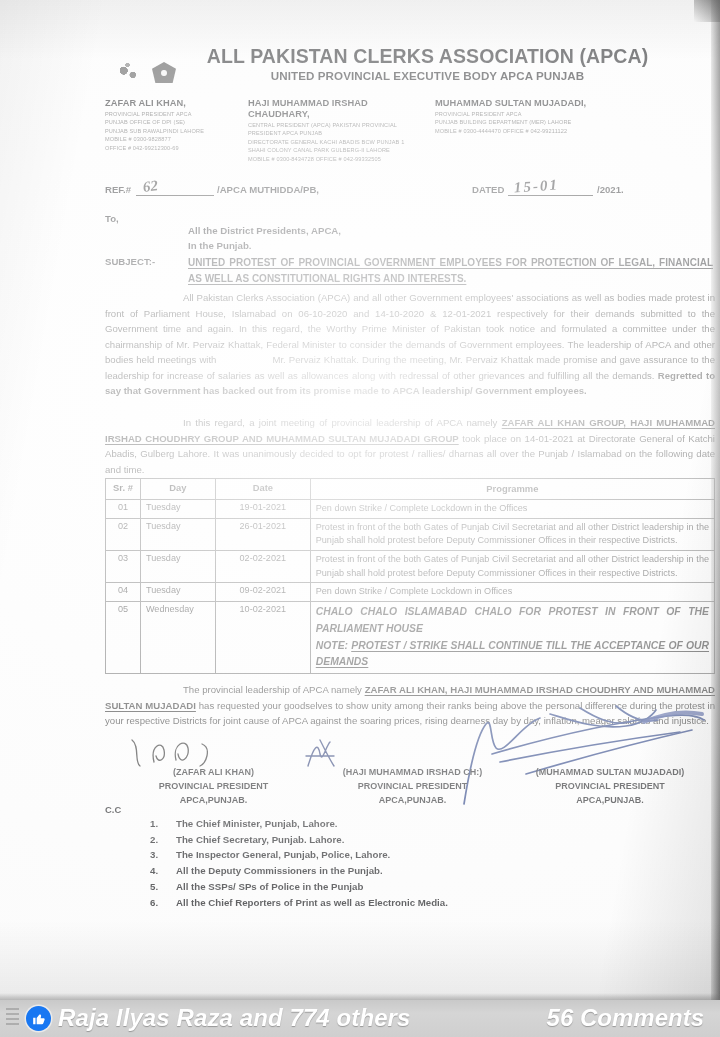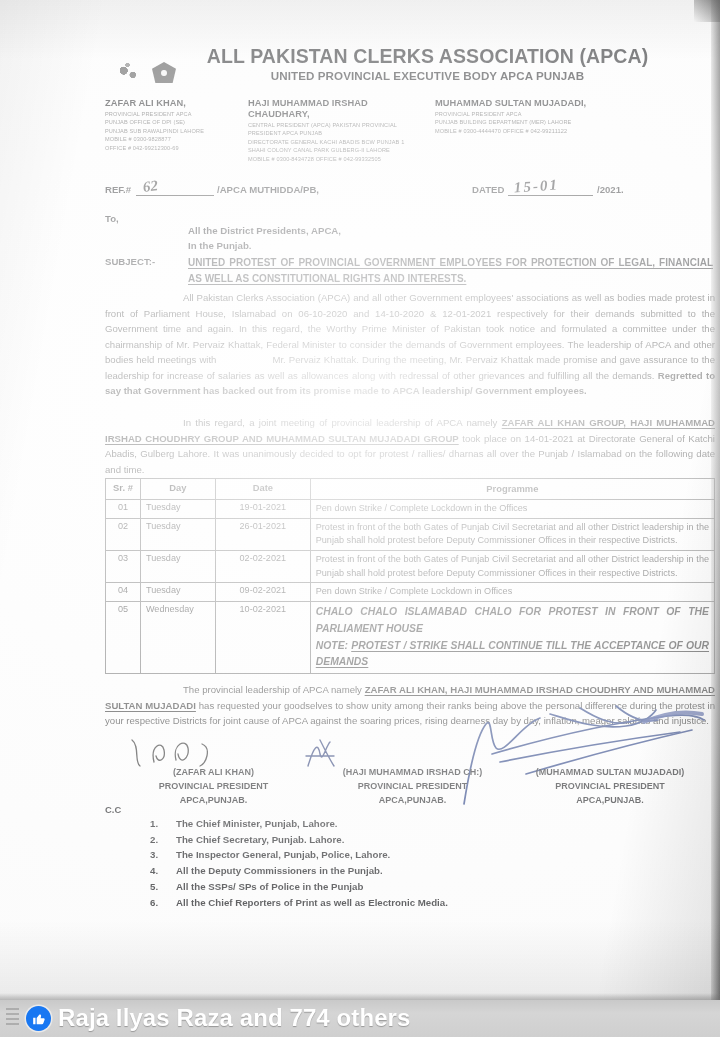--- a/index.html
+++ b/index.html
@@ -177,21 +177,21 @@
   
   .cc-lbl { position:absolute; left:105px; top:804px; font-size:9.4px; font-weight:bold; }
   .cc-list { position:absolute; left:150px; top:816px; width:470px; margin:0; padding:0; list-style:none; }
   .cc-list li { font-size:9.7px; font-weight:bold; line-height:1.62; }
   .cc-num { display:inline-block; width:26px; }
 
   
   #footer {
     position:absolute; left:0; bottom:0; width:720px; height:37px;
     background:linear-gradient(180deg,#c9c9c9 0%, #d5d5d5 35%, #cfcfcf 100%);
-    display:flex; align-items:center; z-index:60;
+    display:flex; align-items:center; z-index:60;font-style:italic;
   }
   .fb-misc {
     position:absolute; left:6px; top:8px; width:13px; height:20px;
     background:repeating-linear-gradient(180deg,#8f8f8f 0 2px,rgba(0,0,0,0) 2px 5px);
     opacity:.55;
   }
   .thumb {
     position:absolute; left:26px; top:6px;
     width:25px; height:25px; border-radius:50%;
     background:#1877f2;
@@ -414,13 +414,14 @@
 </div>
 
 <div id="footer">
   <div class="fb-misc"></div>
   <div class="thumb">
     <svg viewBox="0 0 24 24" aria-hidden="true">
       <path fill="#ffffff" d="M2 10h4v11H2zM8 21h9.2c1 0 1.9-.6 2.2-1.6l2.2-6.3c.4-1.2-.5-2.5-1.8-2.5h-5l.8-3.8c.2-1-.3-2-1.2-2.4-.7-.3-1.5-.1-2 .5L8 10.2V21z"></path>
     </svg>
   </div>
   <div class="fb-likes">Raja Ilyas Raza and 774 others</div>
+  <div class="fb-comments">56 Comments</div>
 </div>
 
 </body></html>

